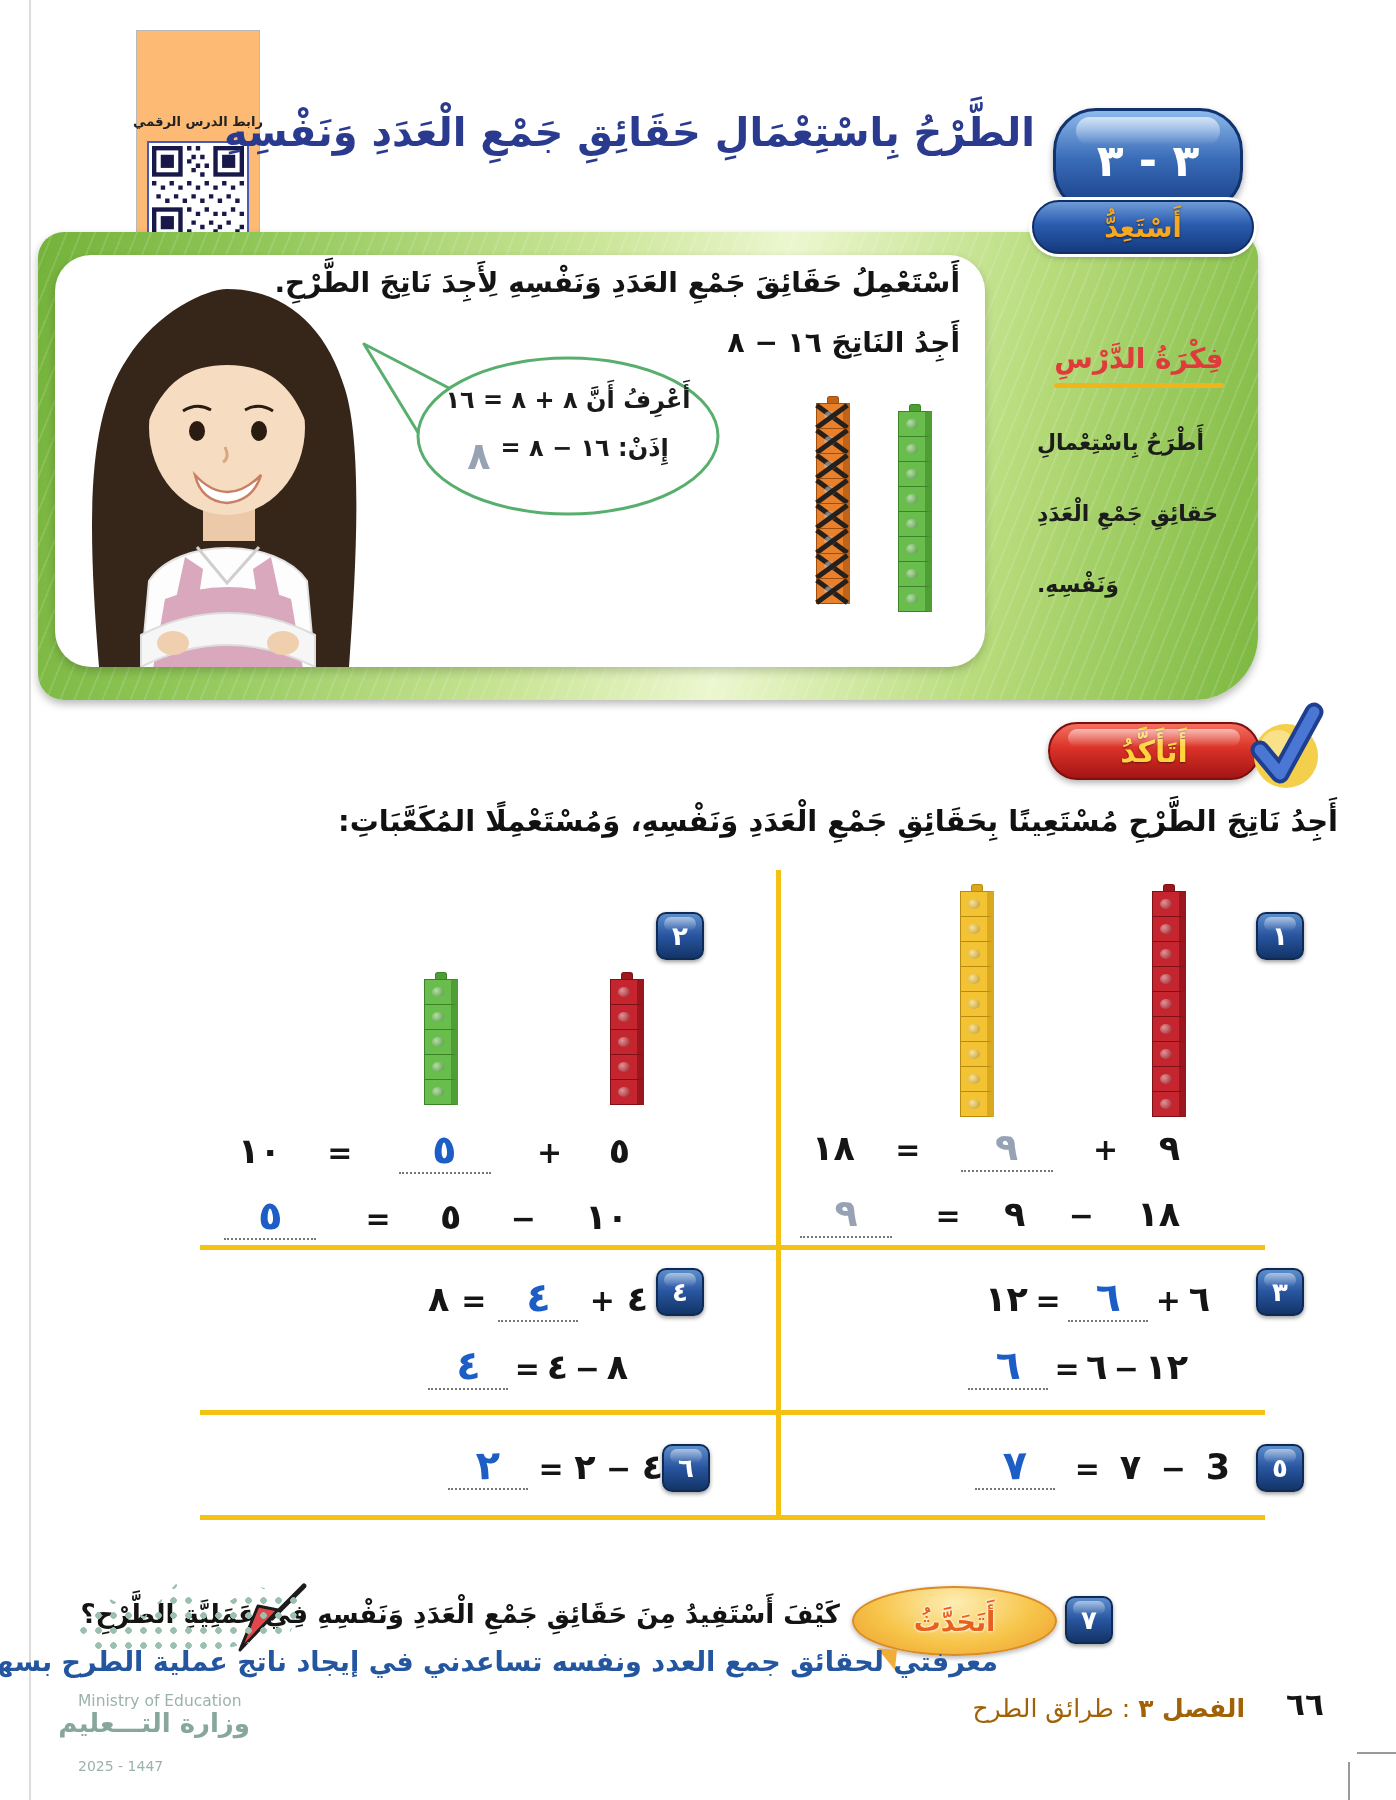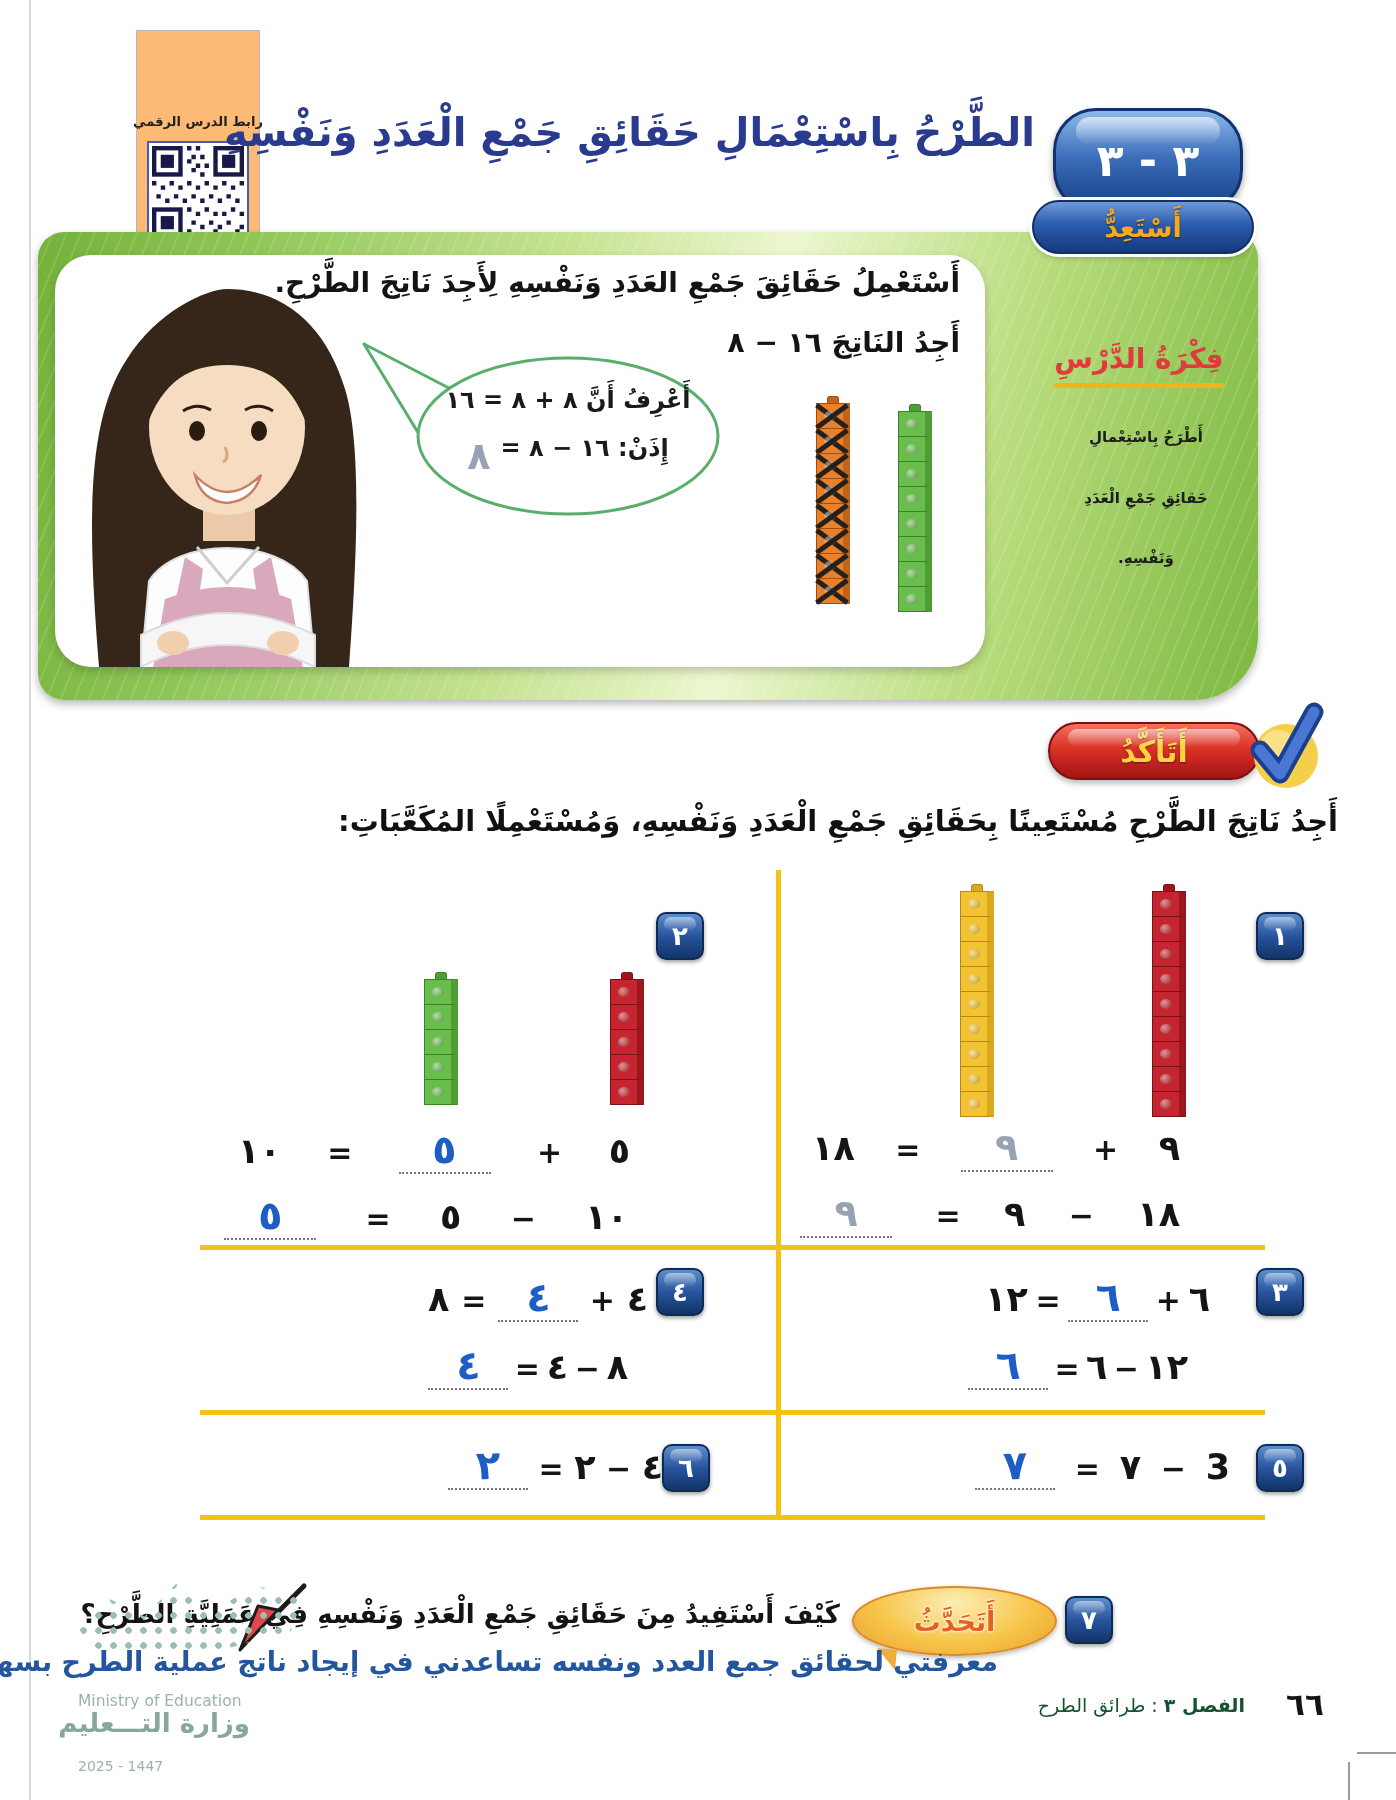--- a/index.html
+++ b/index.html
@@ -40,21 +40,21 @@
   .green-box { position:absolute; left:38px; top:232px; width:1220px; height:468px;
                border-radius:26px 26px 64px 26px;
                background:linear-gradient(100deg,#74b23a 0%, #8ec656 16%, #c8e494 42%, #ecf7cf 58%, #b8dc7c 78%, #7cb840 100%);
                box-shadow:0 4px 9px rgba(0,0,0,.28); }
   .green-box::before { content:''; position:absolute; inset:0; border-radius:inherit;
                background:repeating-linear-gradient(112deg, rgba(255,255,255,.12) 0 2px, rgba(255,255,255,0) 2px 13px); }
 
   .idea { position:absolute; left:985px; top:62px; width:232px; text-align:center;margin-top:48px; }
   .idea-title { font-size:28px; font-weight:bold; color:#e03a3c; }
   .idea-underline { width:170px; height:5px; background:#f0b41c; border-radius:3px; margin:8px auto 0; }
-  .idea-line { font-size:15px; font-weight:bold; color:#1c1c1c; text-align:center; padding-left:14px;
+  .idea-line { font-size:22px; font-weight:bold; color:#1c1c1c; text-align:left; padding-left:14px;
                margin-top:38px; line-height:1.5; white-space:nowrap; }
 
   .white-panel { position:absolute; left:17px; top:23px; width:930px; height:412px; background:#fff;
                  border-radius:36px; box-shadow:0 4px 10px rgba(0,0,0,.2); overflow:hidden; }
   .girl { position:absolute; left:2px; bottom:-2px; height:400px; }
 
   .warm-line { position:absolute; right:436px; font-size:28px; color:#141414; font-weight:bold;
                line-height:1.8; white-space:nowrap; z-index:4; }
   .warm-1 { top:258px; }
   .warm-2 { top:318px; }
@@ -132,21 +132,21 @@
   
   .logo-dots { position:absolute; left:76px; top:1578px; width:228px; height:80px;
                background-image:radial-gradient(circle, #9cc0ae 3px, transparent 3.6px);
                background-size:15px 15px;
                clip-path:polygon(0% 60%, 14% 25%, 30% 48%, 45% 4%, 60% 42%, 78% 10%, 100% 22%, 94% 68%, 66% 88%, 34% 100%, 8% 88%); }
   .ministry-ar { position:absolute; left:75px; top:1708px; width:175px; font-size:26px; font-weight:bold;
                  color:#86a79a; white-space:nowrap; text-align:right; direction:rtl; }
   .ministry-en { position:absolute; left:78px; top:1692px; font-size:15.5px; color:#9cb3a9; direction:ltr; }
   .ministry-years { position:absolute; left:78px; top:1758px; font-size:14px; color:#9cb3a9; direction:ltr; }
 
-  .footer-chapter { position:absolute; right:151px; top:1694px; font-size:19px; color:#14532d; white-space:nowrap; }
+  .footer-chapter { position:absolute; right:151px; top:1694px; font-size:25px; color:#a16207; white-space:nowrap; }
   .footer-chapter b { font-weight:bold; }
   .footer-page { position:absolute; left:1258px; top:1686px; font-size:31px; font-weight:bold; color:#141414;margin-left:28px; }
 </style>
 </head>
 <body>
 
 <div class="page">
 
   <div class="left-rule"></div>
 

